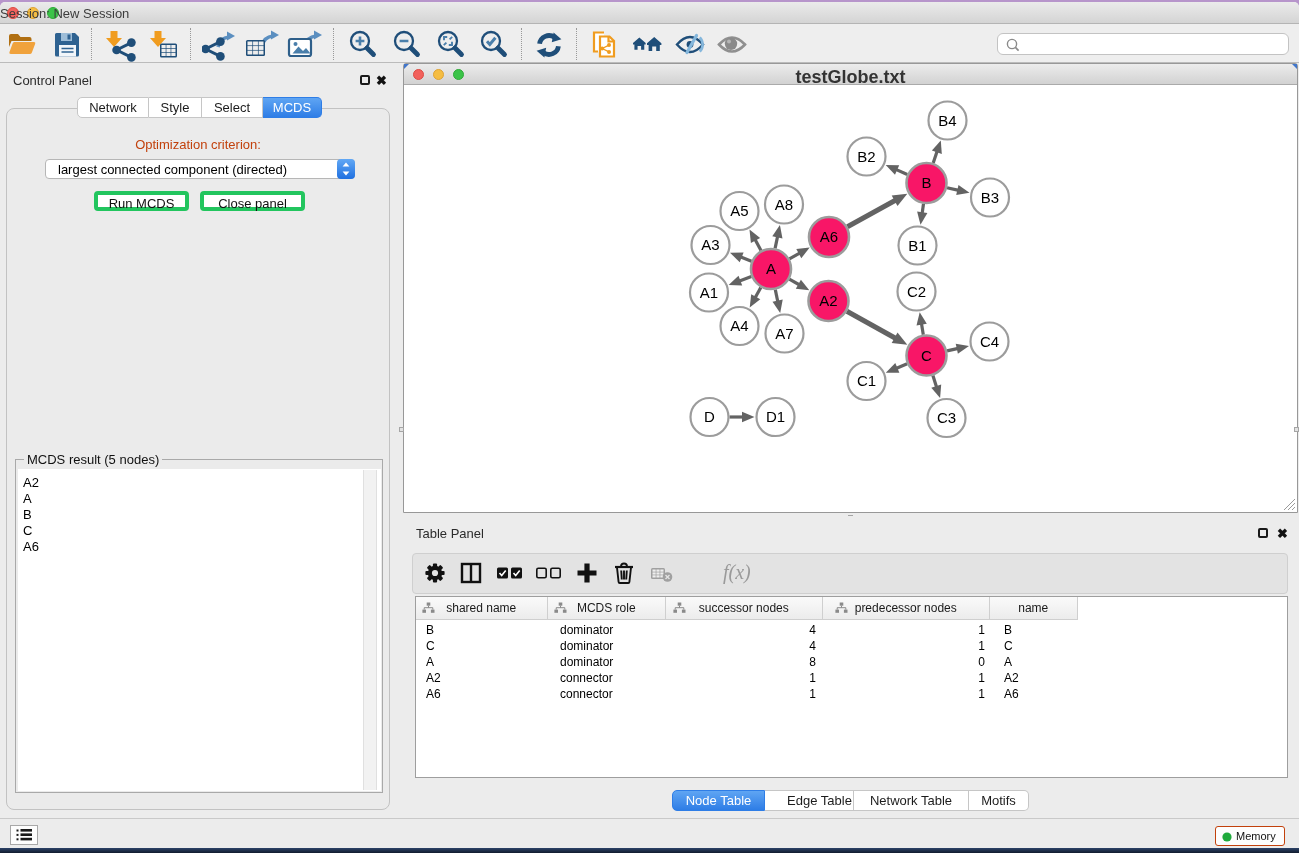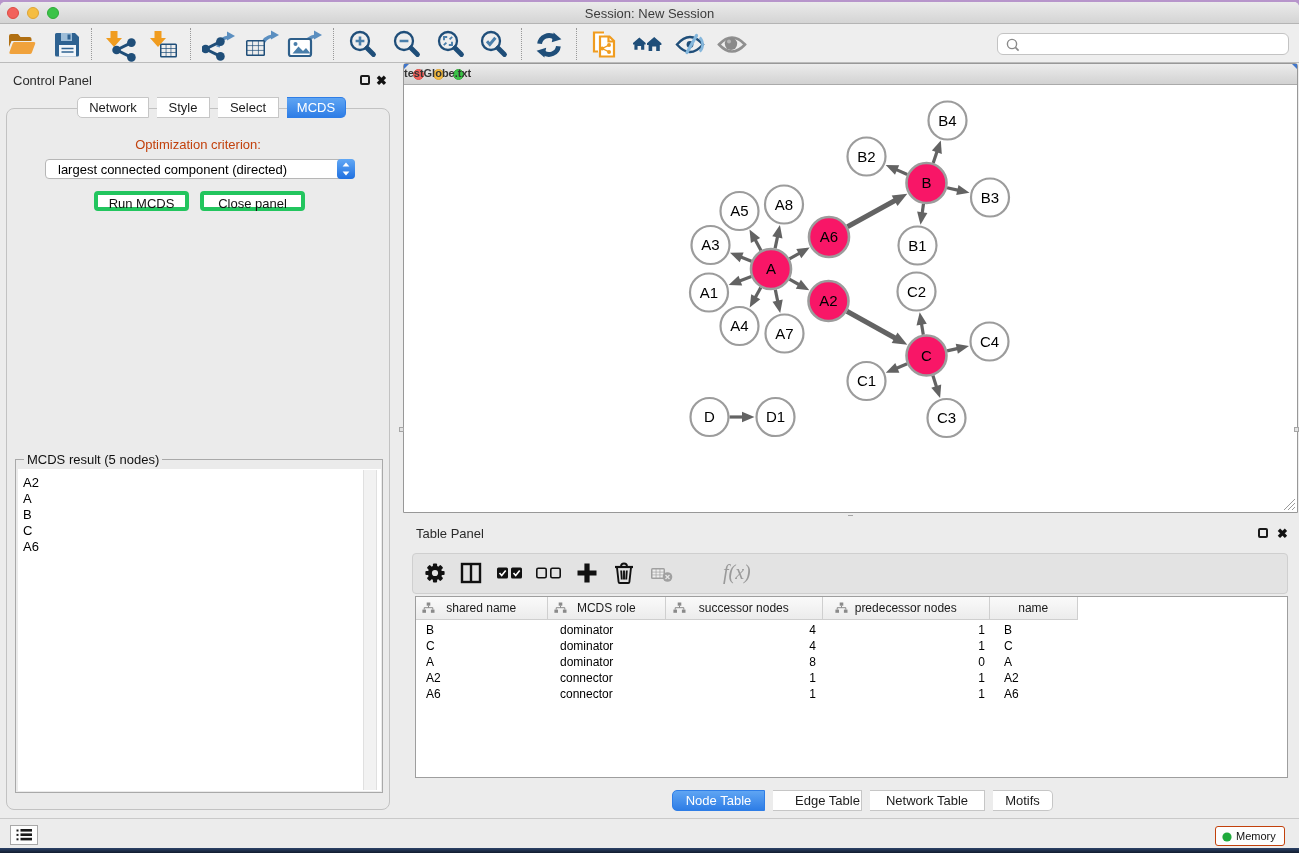--- a/index.html
+++ b/index.html
@@ -5,34 +5,34 @@
 html,body { width:1299px; height:853px; overflow:hidden; }
 body { font-family:"Liberation Sans", sans-serif; background:#18233a; }
 .abs { position:absolute; }
 #stage { position:relative; width:1299px; height:853px; background:#b795cb; }
 #win { position:absolute; left:0; top:2px; width:1299px; height:846px;
   background:#ececec; border-radius:5px 5px 0 0; overflow:hidden; }
 #titlebar { position:absolute; left:0; top:0; width:1299px; height:22px;
   background:linear-gradient(#ebebeb,#d4d4d4); border-bottom:1px solid #b4b4b4;
   border-radius:5px 5px 0 0; }
 .light { position:absolute; top:4.5px; width:12px; height:12px; border-radius:50%; }
-#titletext { position:absolute; top:4px; left:0; width:100%; text-align:center;
+#titletext { position:absolute; top:4px; left:0; width:100%; 
   font-size:13px; color:#3c3c3c; }
 #toolbar { position:absolute; left:0; top:22px; width:1299px; height:39px;
   background:#eeeeee; border-bottom:1px solid #bbbbbb; }
 .tsep { position:absolute; top:4px; height:32px; width:0;
   border-left:1px dotted #999; }
 .ticon { position:absolute; top:0; }
 #searchbox { position:absolute; left:997px; top:9px; width:292px; height:22px;
   background:#fff; border:1px solid #c3c3c3; border-radius:6px; }
 #cpanel { position:absolute; left:0; top:61px; width:397px; height:755px; background:#ececec; }
 .paneltitle { font-size:13px; color:#2b2b2b; }
 .pbtn-sq { position:absolute; width:10px; height:10px; border:2px solid #1a1a1a; border-radius:2px; background:transparent; }
 .pbtn-x { position:absolute; font-size:13px; font-weight:bold; color:#111; line-height:10px; }
-.seg { position:absolute; display:flex; height:21px; z-index:5;gap:8px; }
+.seg { position:absolute; display:flex; height:21px; z-index:5; }
 .seg > div { height:21px; line-height:20px; font-size:13px; text-align:center;
   background:#fff; border:1px solid #c6c6c6; border-left:none; color:#1c1c1c; }
 .seg > div:first-child { border-left:1px solid #c6c6c6; border-radius:5px 0 0 5px; }
 .seg > div:last-child { border-radius:0 5px 5px 0; }
 .seg > div.selb { background:linear-gradient(#5fa5f3,#2e7de6); color:#fff; border-color:#2e7de6; }
 #cpanel-box { position:absolute; left:6px; top:45px; width:384px; height:702px;
   background:#ebebeb; border:1px solid #c2c2c2; border-radius:8px; }
 .btn { position:absolute; background:#fff; border:4px solid #22c55e; border-radius:4px;
   font-size:13px; color:#111; text-align:center; line-height:18px; }
 #combo { position:absolute; left:38px; top:50px; width:310px; height:20px;
@@ -47,22 +47,22 @@
 #listbox .item { position:absolute; left:5px; font-size:13px; color:#000; }
 #scrolltrack { position:absolute; right:4px; top:1px; width:14px; height:320px;
   background:#f2f2f2; border-left:1px solid #e0e0e0; border-right:1px solid #e0e0e0; }
 #statusbar { position:absolute; left:0; top:816px; width:1299px; height:30px;
   background:#ececec; border-top:1px solid #c9c9c9; }
 #netframe { position:absolute; left:403px; top:61px; width:895px; height:450px;
   border:1px solid #989898; background:#fff; border-radius:3px 3px 0 0; }
 #nettitle { position:absolute; left:0; top:0; width:100%; height:21px;
   background:linear-gradient(#ececec,#d2d2d2); border-bottom:1px solid #aaa;
   border-radius:3px 3px 0 0; }
-#nettitle .t { position:absolute; width:100%; text-align:left; top:3px;
-  font-size:11px; font-weight:bold; color:#333; }
+#nettitle .t { position:absolute; width:100%; text-align:center; top:3px;
+  font-size:18px; font-weight:bold; color:#333; }
 #tpanel { position:absolute; left:397px; top:514px; width:902px; height:304px; background:#ececec; }
 #ttoolbar { position:absolute; left:15px; top:37px; width:876px; height:41px;
   background:#e3e3e3; border:1px solid #cfcfcf; border-radius:4px; }
 #ttable { position:absolute; left:18px; top:80px; width:873px; height:182px;
   background:#fff; border:1px solid #9e9e9e; }
 #thead { position:absolute; left:0; top:0; width:661.5px; height:23px;
   background:linear-gradient(#fafafa,#ececec); border-bottom:1px solid #cfcfcf; }
 .hcell { position:absolute; top:0; height:22px; border-right:1px solid #cfcfcf;
   font-size:12px; color:#1a1a1a; text-align:center; line-height:22px; }
 .trow { position:absolute; font-size:12px; color:#000; height:16px; line-height:16px; }

